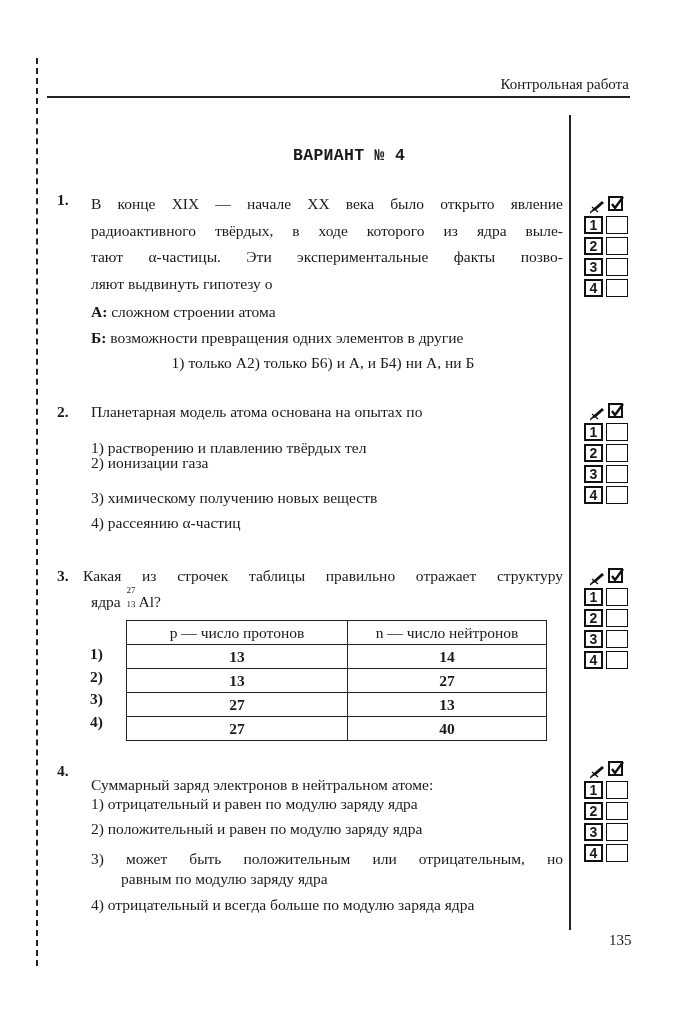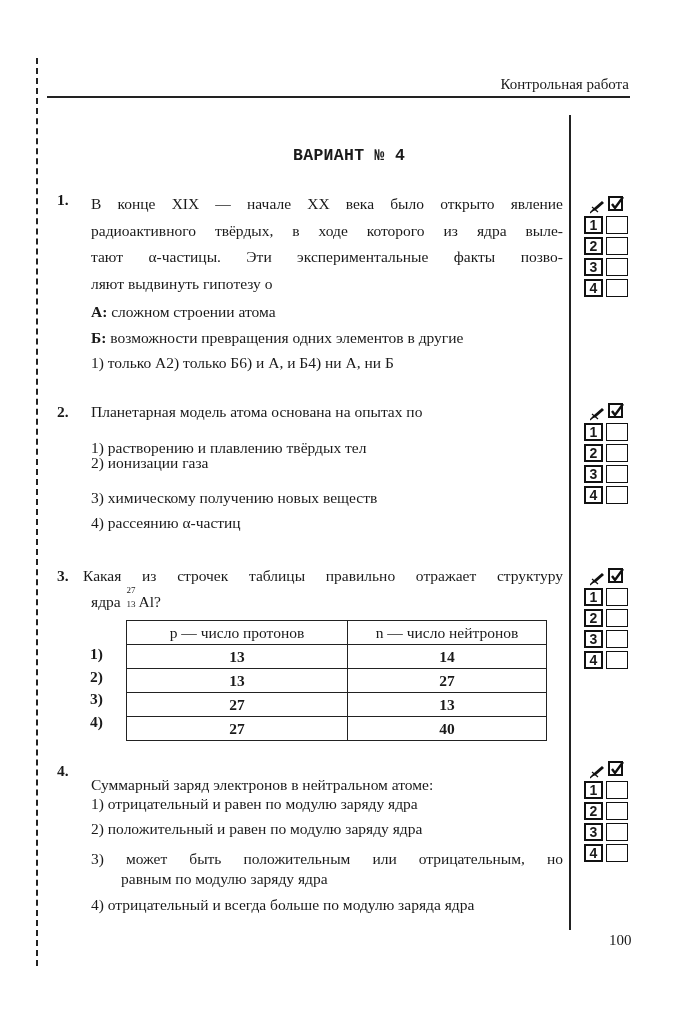--- a/index.html
+++ b/index.html
@@ -87,21 +87,21 @@
     <span class="just">радиоактивного твёрдых, в ходе которого из ядра выле-</span>
     <span class="just">тают α-частицы. Эти экспериментальные факты позво-</span>
     <span class="line" style="display:block">ляют выдвинуть гипотезу о</span>
   </div>
   <div class="opt" style="top:112px;">
     <span class="bold-label">А:</span><span> сложном строении атома</span>
   </div>
   <div class="opt" style="top:138px;">
     <span class="bold-label">Б:</span><span> возможности превращения одних элементов в другие</span>
   </div>
-  <div class="opt" style="top:163px; width:464px; display:flex; justify-content:flex-start;">
+  <div class="opt" style="top:163px; width:464px; display:flex; justify-content:center;">
     <span>1) только А</span>
     <span>2) только Б</span>
     <span>6) и А, и Б</span>
     <span>4) ни А, ни Б</span>
   </div>
 </div>
 
 <div class="q" style="top:403px;">
   <span class="q-num">2.</span>
   <div class="opt" style="top:0;">Планетарная модель атома основана на опытах по</div>
@@ -285,13 +285,13 @@
   <div class="ans-row">
       <div class="ans-num">3</div>
       <div class="ans-box"></div>
     </div>
   <div class="ans-row">
       <div class="ans-num">4</div>
       <div class="ans-box"></div>
     </div>
 </div>
 
-<div class="page-num">100</div>
+<div class="page-num">135</div>
 
 </body></html>

